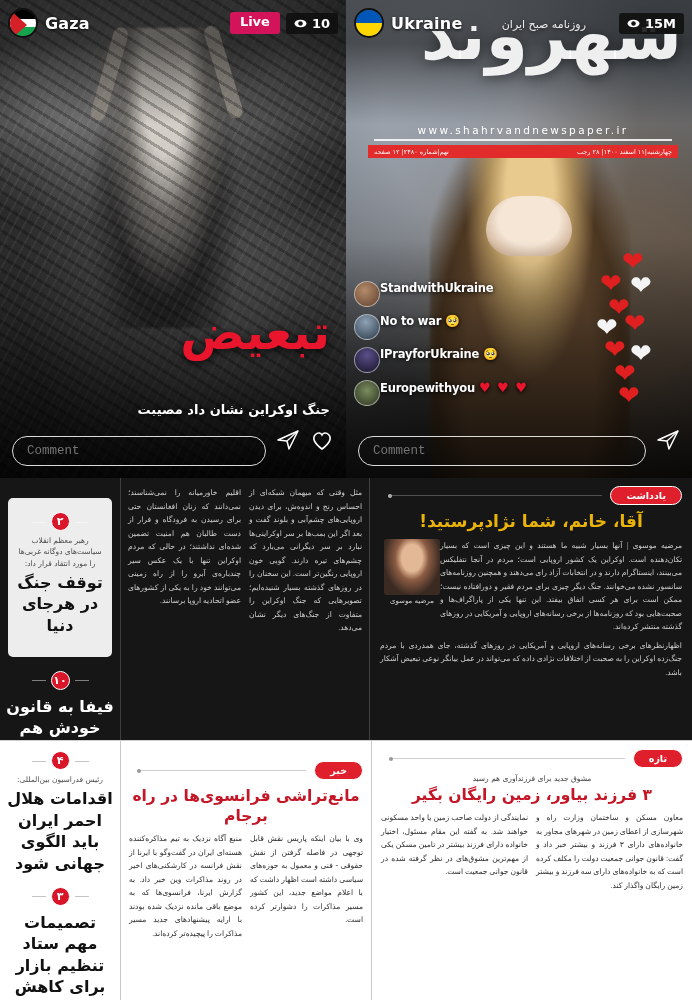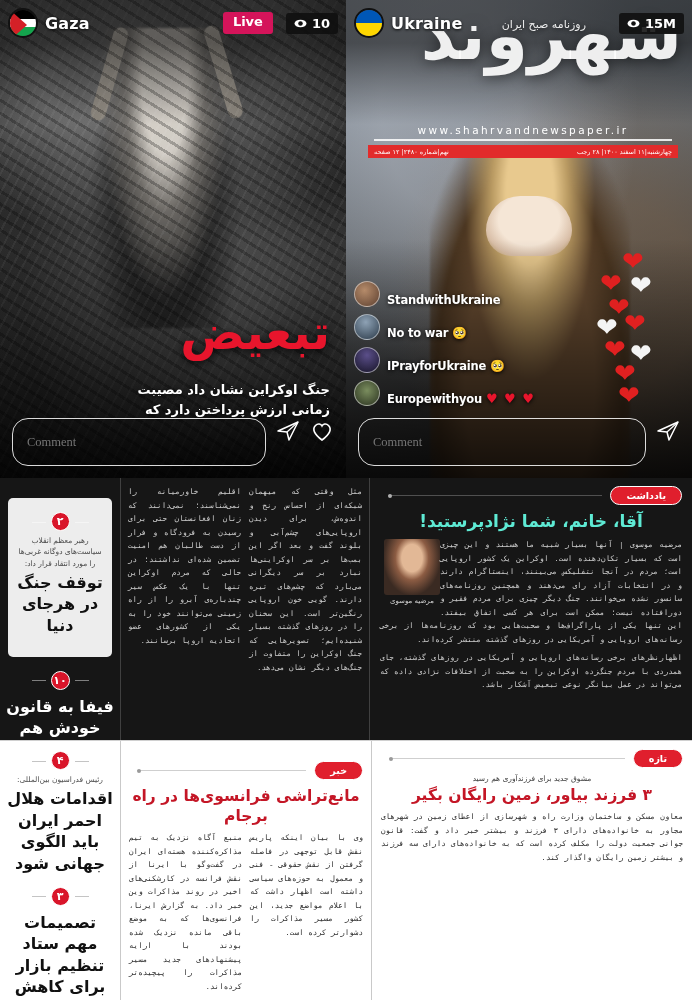--- a/index.html
+++ b/index.html
@@ -95,21 +95,21 @@
     border-left:17px solid #d42027; border-top:15px solid transparent; border-bottom:15px solid transparent;
   }
   .flag-ua::before{
     content:""; position:absolute; inset:0;
     background: linear-gradient(180deg, #0057b7 0 50%, #ffd700 50% 100%);
   }
   .story-name {
     color:#fff; font-size:16px; font-weight:bold; letter-spacing:.2px;
     text-shadow: 0 1px 3px rgba(0,0,0,.9);
   }
-  .top-right { margin-left:auto; display:flex; align-items:center; gap:13px; }
+  .top-right { margin-left:auto; display:flex; align-items:center; gap:6px; }
   .live-badge {
     background:#d4145a; color:#fff; font-size:13px; font-weight:bold;
     padding:2px 10px 3px; border-radius:3px; line-height:1.25;
   }
   .viewers {
     background:rgba(15,15,15,.88); color:#fff; font-size:13px; font-weight:bold;
     padding:3px 8px; border-radius:3px; display:flex; align-items:center; gap:5px;
   }
   .eye { width:13px; height:13px; display:block; }
 
@@ -129,21 +129,21 @@
     width:16px; height:16px; border-radius:50%;
     background:#d9152a; color:#fff; font-size:10px; font-weight:bold;
     border:1px solid #fff; vertical-align:middle; margin-right:4px;
   }
 
   
   .live-comments {
     position:absolute; left:8px; bottom:72px; z-index:6;
     display:flex; flex-direction:column; gap:7px;
   }
-  .lc-row { display:flex; align-items:flex-end; gap:7px; }
+  .lc-row { display:flex; align-items:flex-start; }
   .lc-ava { width:26px; height:26px; border-radius:50%; flex:none; border:1px solid rgba(255,255,255,.5); }
   .lc-a1 { background: radial-gradient(circle at 40% 35%, #b58b6a, #5d4030); }
   .lc-a2 { background: radial-gradient(circle at 45% 30%, #8ea2b5, #2c3b4a); }
   .lc-a3 { background: radial-gradient(circle at 50% 30%, #5b4f8a, #171428); }
   .lc-a4 { background: radial-gradient(circle at 50% 40%, #7a8d5e, #2b3320); }
   .lc-text {
     color:#fff; font-size:11.5px; font-weight:bold; letter-spacing:-.2px;
     text-shadow:0 1px 4px rgba(0,0,0,.95); display:flex; align-items:center; gap:4px;
   }
   .emo { font-size:12px; }
@@ -152,24 +152,24 @@
   .heart-stack { position:absolute; right:22px; bottom:70px; z-index:6; width:74px; height:160px; }
   .heart-stack span { position:absolute; font-size:26px; line-height:1; }
   .hs-r { color:#e02020; } .hs-w { color:#f4f4f4; }
 
   
   .comment-bar {
     position:absolute; left:12px; right:12px; bottom:12px; z-index:7;
     display:flex; align-items:center; gap:10px;
   }
   .comment-input {
-    flex:1; height:48px; border:1.5px solid rgba(255,255,255,.85);
+    flex:1; height:30px; border:1.5px solid rgba(255,255,255,.85);
     border-radius:16px; background:transparent; color:rgba(255,255,255,.75);
     font-size:12.5px; padding:0 14px; line-height:28px;
-    font-family:Liberation Serif, serif;
+    font-family:Liberation Mono, monospace;
     margin-top:23px;
   }
   .ic-btn { width:24px; height:24px; flex:none; }
 
   
   .paper { position:relative; width:692px; height:522px; background:#1a1a1a; display:flex; }
   .vdiv { width:1px; background:rgba(255,255,255,.18); flex:none; }
   .vdiv-l { width:1px; background:#c9c9c9; flex:none; }
 
   
@@ -196,37 +196,37 @@
   .boxed {
     background:#ededed; border-radius:5px; padding:12px 8px 10px; margin:12px 2px;
   }
   .boxed .idx-over { color:#4a4a4a; }
   .boxed .idx-title { color:#111; }
 
   .body-cols { display:flex; gap:8px; direction:rtl; }
   .bcol { flex:1; }
   .bodytext {
     color:#cfcfcf; font-size:7.6px; line-height:1.78; direction:rtl;
-    text-align:justify; font-family:Liberation Mono, monospace;
+    text-align:justify; font-family:Liberation Serif, serif;
   }
   .bodytext-dark { color:#2b2b2b; }
 
   
   .badge-row { display:flex; align-items:center; justify-content:flex-start; direction:rtl; margin-bottom:6px; }
   .pill {
     background:#e01f2d; color:#fff; font-size:9.5px; font-weight:bold;
     padding:3px 15px; border-radius:11px; border:1.5px solid #fff; position:relative;
   }
   .pill-line { flex:1; height:1px; background:rgba(255,255,255,.25); margin:0 8px; position:relative; }
   .pill-line::after{ content:""; position:absolute; left:0; top:-1.5px; width:4px; height:4px; border-radius:50%; background:#b0b0b0; }
   .pill-line-d { background:#cfcfcf; }
   .pill-line-d::after{ background:#9a9a9a; }
 
   .note-title {
-    color:#5eead4; font-size:17px; font-weight:bold; direction:rtl;
+    color:#eab308; font-size:17px; font-weight:bold; direction:rtl;
     text-align:center; margin:2px 0 8px;
   }
   .author-chip { float:left; width:56px; margin:0 0 4px 4px; }
   .author-photo {
     width:56px; height:56px; border-radius:3px;
     background: radial-gradient(ellipse at 50% 34%, #e2b896 0 26%, #8c5c43 42%, #3a2a22 72%);
   }
   .author-name { color:#d8d8d8; font-size:7px; text-align:center; margin-top:2px; direction:rtl; }
 
   
@@ -273,21 +273,20 @@
               <circle cx="12" cy="12" r="4.2" fill="#111"></circle>
             </svg>
             <b>10</b>
           </span>
         </div>
       </div>
 
       <div class="kicker-big">تبعیض</div>
       <div class="sub-lines">
         <div>جنگ اوکراین نشان داد مصیبت</div>
-        <div>زمانی ارزش پرداختن دارد که</div>
       </div>
 
       <div class="comment-bar">
         <input class="comment-input" placeholder="Comment" style="">
         <svg class="ic-btn" viewBox="0 0 24 24">
           <path d="M2 12 L22 3 L13 21 L11 13 Z" fill="none" stroke="#fff" stroke-width="1.5" stroke-linejoin="round"></path>
           <path d="M11 13 L22 3" fill="none" stroke="#fff" stroke-width="1.2"></path>
         </svg>
         <svg class="ic-btn" viewBox="0 0 24 24">
           <path d="M12 21 C4 15 2 10 5.5 6.5 C8 4 11 5 12 7 C13 5 16 4 18.5 6.5 C22 10 20 15 12 21 Z" fill="none" stroke="#fff" stroke-width="1.6"></path>
@@ -458,17 +457,18 @@
 
       <div class="r2-right">
         <div class="badge-row">
           <span class="pill">تازه</span>
           <span class="pill-line pill-line-d"></span>
         </div>
         <div class="art-over">مشوق جدید برای فرزندآوری هم رسید</div>
         <div class="art-title art-title-dark">۳ فرزند بیاور، زمین رایگان بگیر</div>
         <div class="body-cols">
           <div class="bcol bodytext bodytext-dark">معاون مسکن و ساختمان وزارت راه و شهرسازی از اعطای زمین در شهرهای مجاور به خانواده‌های دارای ۳ فرزند و بیشتر خبر داد و گفت: قانون جوانی جمعیت دولت را مکلف کرده است که به خانواده‌های دارای سه فرزند و بیشتر زمین رایگان واگذار کند.</div>
+          <div class="bcol bodytext bodytext-dark">نمایندگی از دولت صاحب زمین یا واحد مسکونی خواهند شد. به گفته این مقام مسئول، اختیار خانواده دارای فرزند بیشتر در تامین مسکن یکی از مهم‌ترین مشوق‌های در نظر گرفته شده در قانون جوانی جمعیت است.</div>
         </div>
       </div>
     </div>
   </div>
 </div>
 
 </body></html>

